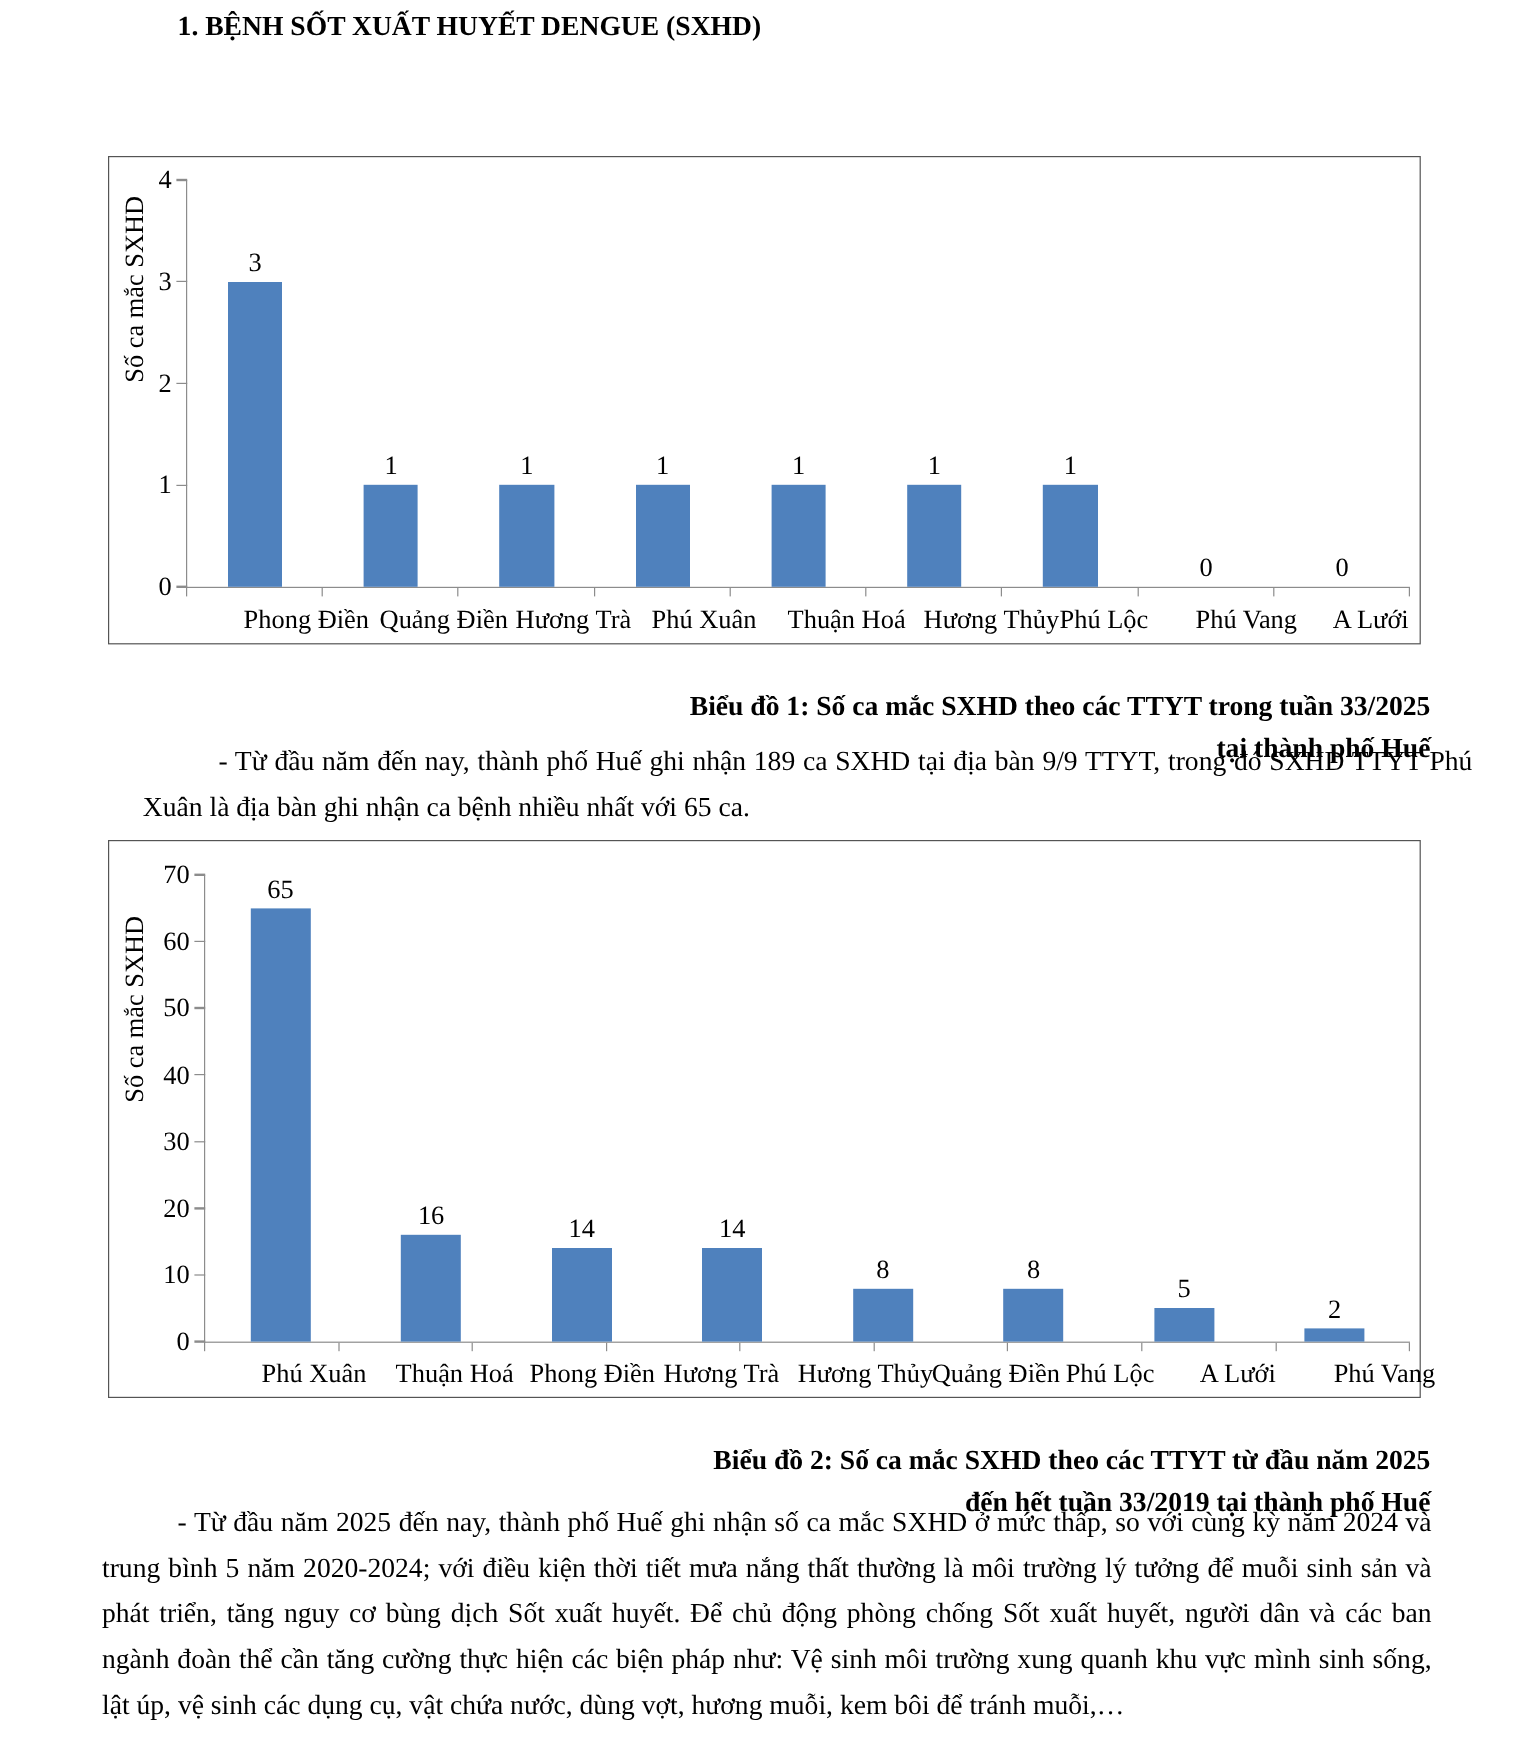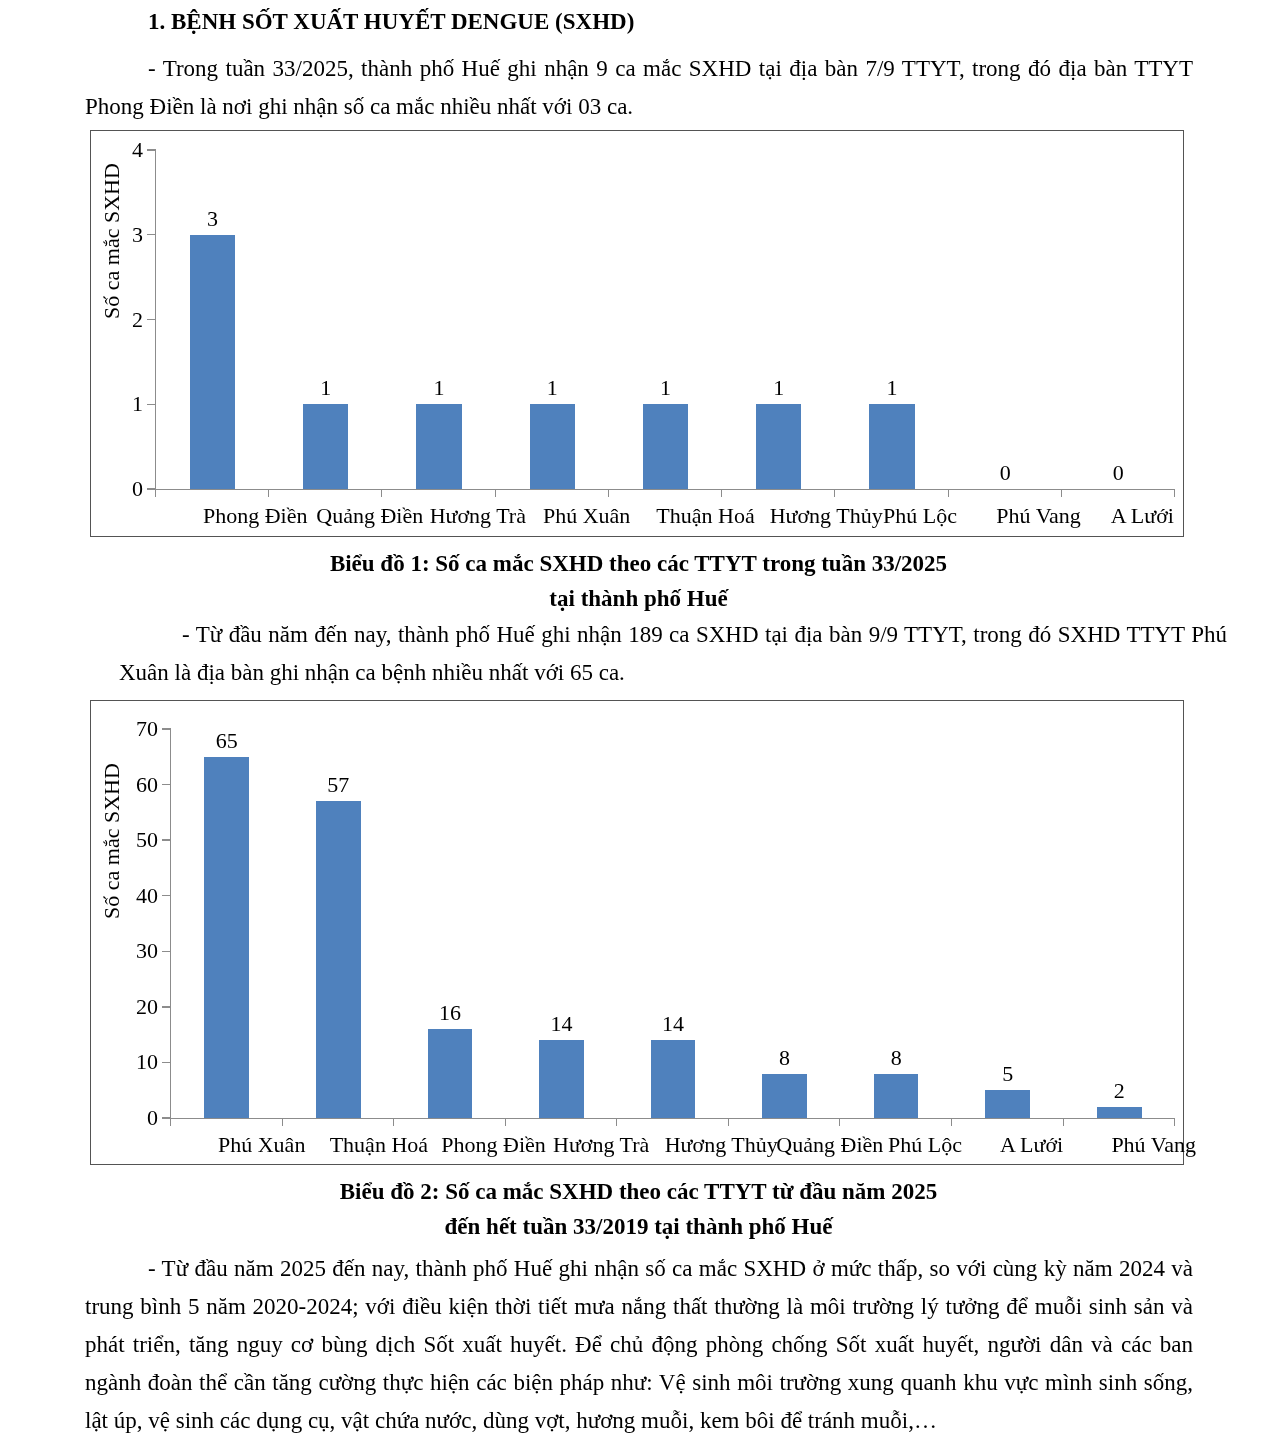--- a/index.html
+++ b/index.html
@@ -12,22 +12,22 @@
     font-size:23px;font-weight:bold;text-indent:63px;line-height:32px;
   }
   .para{
     position:absolute;left:85px;width:1108px;
     font-size:23px;line-height:38px;text-align:justify;text-indent:63px;
   }
   #p1{top:50px;}
   #p2{top:616px;margin-left:34px;}
   #p3{top:1250px;}
   .caption{
-    position:absolute;left:85px;width:1107px;text-align:center;
-    font-size:23px;font-weight:bold;line-height:35px;
+    position:absolute;left:85px;width:1107px;text-align:right;
+    font-size:23px;font-weight:bold;line-height:35px;margin-top:25px;
   }
   #cap1{top:546px;}
   #cap2{top:1174px;}
   .chart-box{
     position:absolute;left:90px;width:1094px;background:#fff;
     border:1.5px solid #545454;box-sizing:border-box;
   }
   #chart1{top:130px;height:407px;}
   #chart2{top:700px;height:465px;}
   .y-title{
@@ -67,21 +67,20 @@
   #chart2 .cat-row{left:79px;right:8px;top:431px;}
   .cat-label{flex:1 1 0;min-width:0;text-align:center;font-size:22px;white-space:nowrap;margin-left:48px;}
 </style>
 </head>
 <body>
 
 <div class="page">
 
   <div class="heading">1. BỆNH SỐT XUẤT HUYẾT DENGUE (SXHD)</div>
 
-  <div class="para" id="p1">- Trong tuần 33/2025, thành phố Huế ghi nhận 9 ca mắc SXHD tại địa bàn 7/9 TTYT, trong đó địa bàn TTYT Phong Điền là nơi ghi nhận số ca mắc nhiều nhất với 03 ca.</div>
 
   <figure class="chart-box" id="chart1" style="margin:0;">
     <div class="y-title">Số ca mắc SXHD</div>
     <div class="plot">
       <div class="y-ticks">
           <div class="ytick" style="bottom: calc(0% - 0.7px);">
             <span class="ytick-label">0</span>
           </div>
           <div class="ytick" style="bottom: calc(25% - 0.7px);">
             <span class="ytick-label">1</span>
@@ -194,24 +193,20 @@
           <div class="ytick" style="bottom: calc(100% - 0.7px);">
             <span class="ytick-label">70</span>
           </div>
         </div>
       <div class="bars">
           <div class="bar-cell">
             <div class="bar-value">65</div>
             <div class="bar" style="height: 92.8571%; background: rgb(79, 129, 189);"></div>
           </div>
           <div class="bar-cell">
-            <div class="bar-value">57</div>
-            <div class="bar" style="height: 81.4286%; background: rgb(79, 129, 189);"></div>
-          </div>
-          <div class="bar-cell">
             <div class="bar-value">16</div>
             <div class="bar" style="height: 22.8571%; background: rgb(79, 129, 189);"></div>
           </div>
           <div class="bar-cell">
             <div class="bar-value">14</div>
             <div class="bar" style="height: 20%; background: rgb(79, 129, 189);"></div>
           </div>
           <div class="bar-cell">
             <div class="bar-value">14</div>
             <div class="bar" style="height: 20%; background: rgb(79, 129, 189);"></div>

